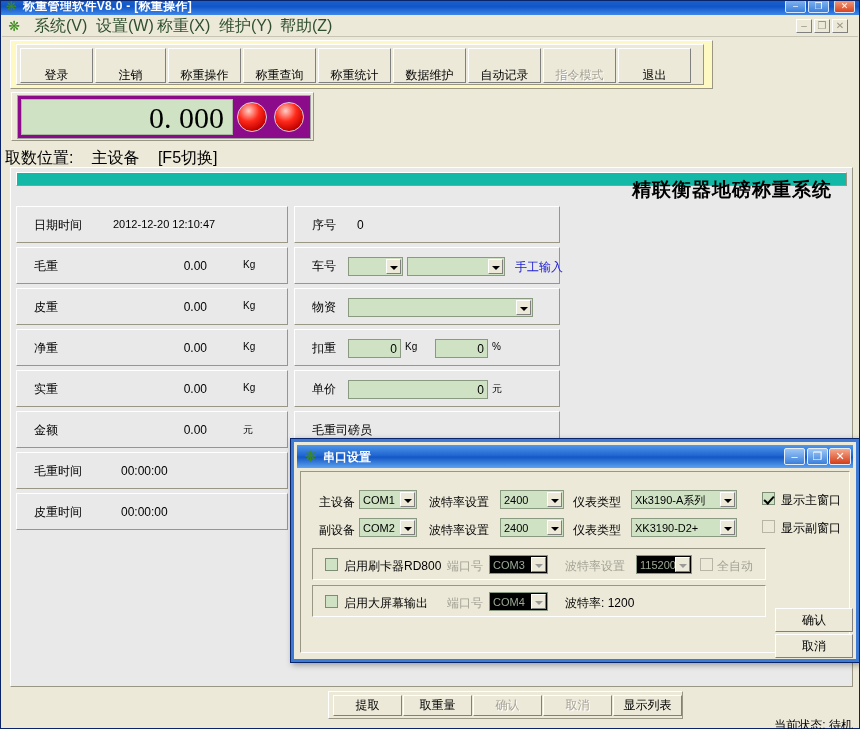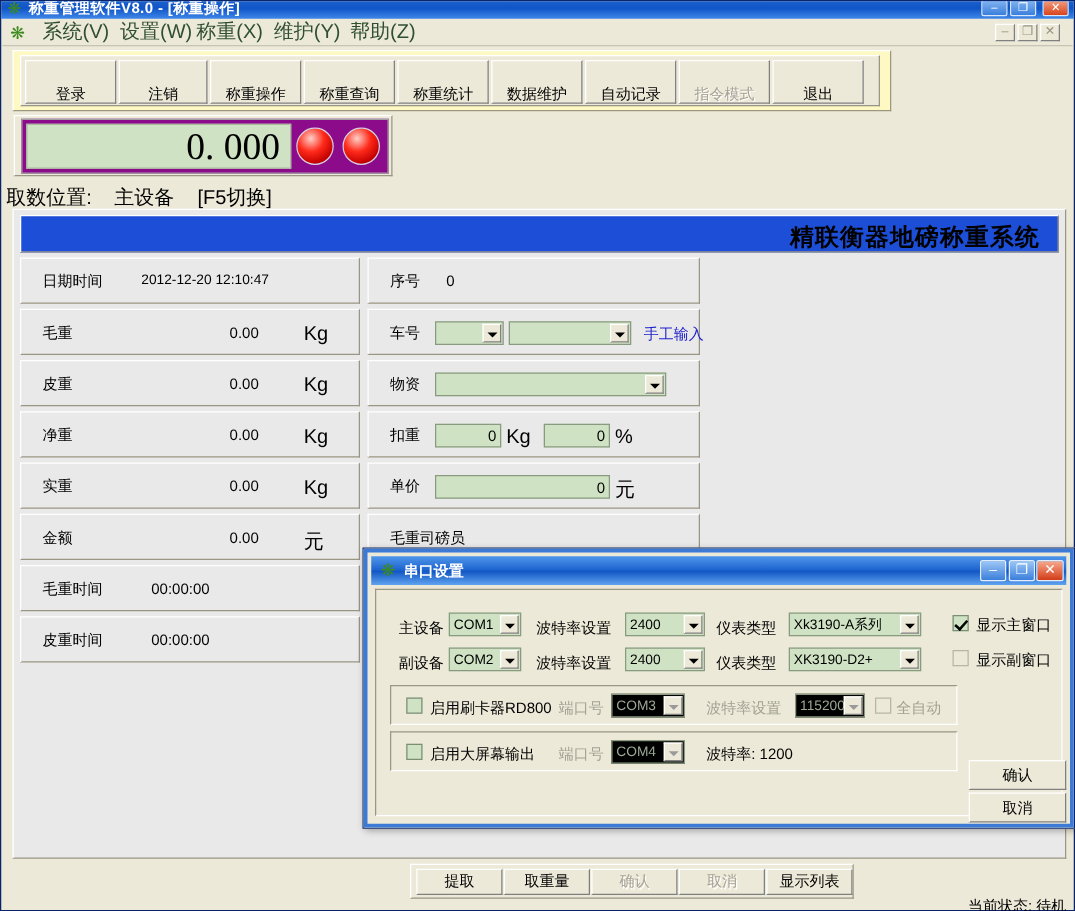--- a/index.html
+++ b/index.html
@@ -68,35 +68,35 @@
 
   
   .pick-line{position:absolute;left:4px;top:147px;width:700px;height:16px;
     font-size:16px;color:#000;white-space:nowrap;}
   .pick-line span{display:inline-block;}
 
   
   .form-panel{position:absolute;left:9px;top:166px;width:843px;height:520px;
     background:#e9e9e9;border:1px solid #ffffff;
     border-right-color:#9a9684;border-bottom-color:#9a9684;box-sizing:border-box;}
-  .title-bar-form{position:absolute;left:5px;top:4px;width:831px;height:30px;
-    background:#1d4ed8;border:1px solid #ffffff;
+  .title-bar-form{position:absolute;left:5px;top:4px;width:831px;height:14px;
+    background:#14b8a6;border:1px solid #ffffff;
     border-right-color:#9a9684;border-bottom-color:#9a9684;box-sizing:border-box;
     text-align:center;}
   .title-bar-form .t{position:absolute;right:14px;top:4px;font-size:19px;
     font-weight:bold;font-family:"Liberation Serif","DejaVu Serif",serif;
     letter-spacing:1px;white-space:nowrap;}
 
   .frow{position:absolute;height:37px;background:#e9e9e9;
     border:1px solid #ffffff;border-right-color:#9a9684;border-bottom-color:#9a9684;
     box-sizing:border-box;}
   .frow .lbl{position:absolute;left:17px;top:10px;font-size:12px;white-space:nowrap;}
   .frow .val{position:absolute;top:11px;font-size:12px;text-align:right;
     font-family:"Liberation Sans","DejaVu Sans",sans-serif;}
-  .frow .unit{position:absolute;top:11px;font-size:16px;}
+  .frow .unit{position:absolute;top:11px;font-size:10px;}
 
   
   .gfield{position:absolute;background:#cfe3c4;border:1px solid #8a9a80;
     box-sizing:border-box;font-size:12px;color:#000;padding:1px 3px;
     text-align:right;line-height:16px;height:19px;}
   .gcombo{position:absolute;background:#cfe3c4;border:1px solid #8a9a80;
     box-sizing:border-box;height:19px;}
   .gcombo .arrow{position:absolute;right:1px;top:1px;width:15px;height:15px;
     background:#ece9d8;border:1px solid #fff;border-right-color:#808080;
     border-bottom-color:#808080;box-sizing:border-box;}

